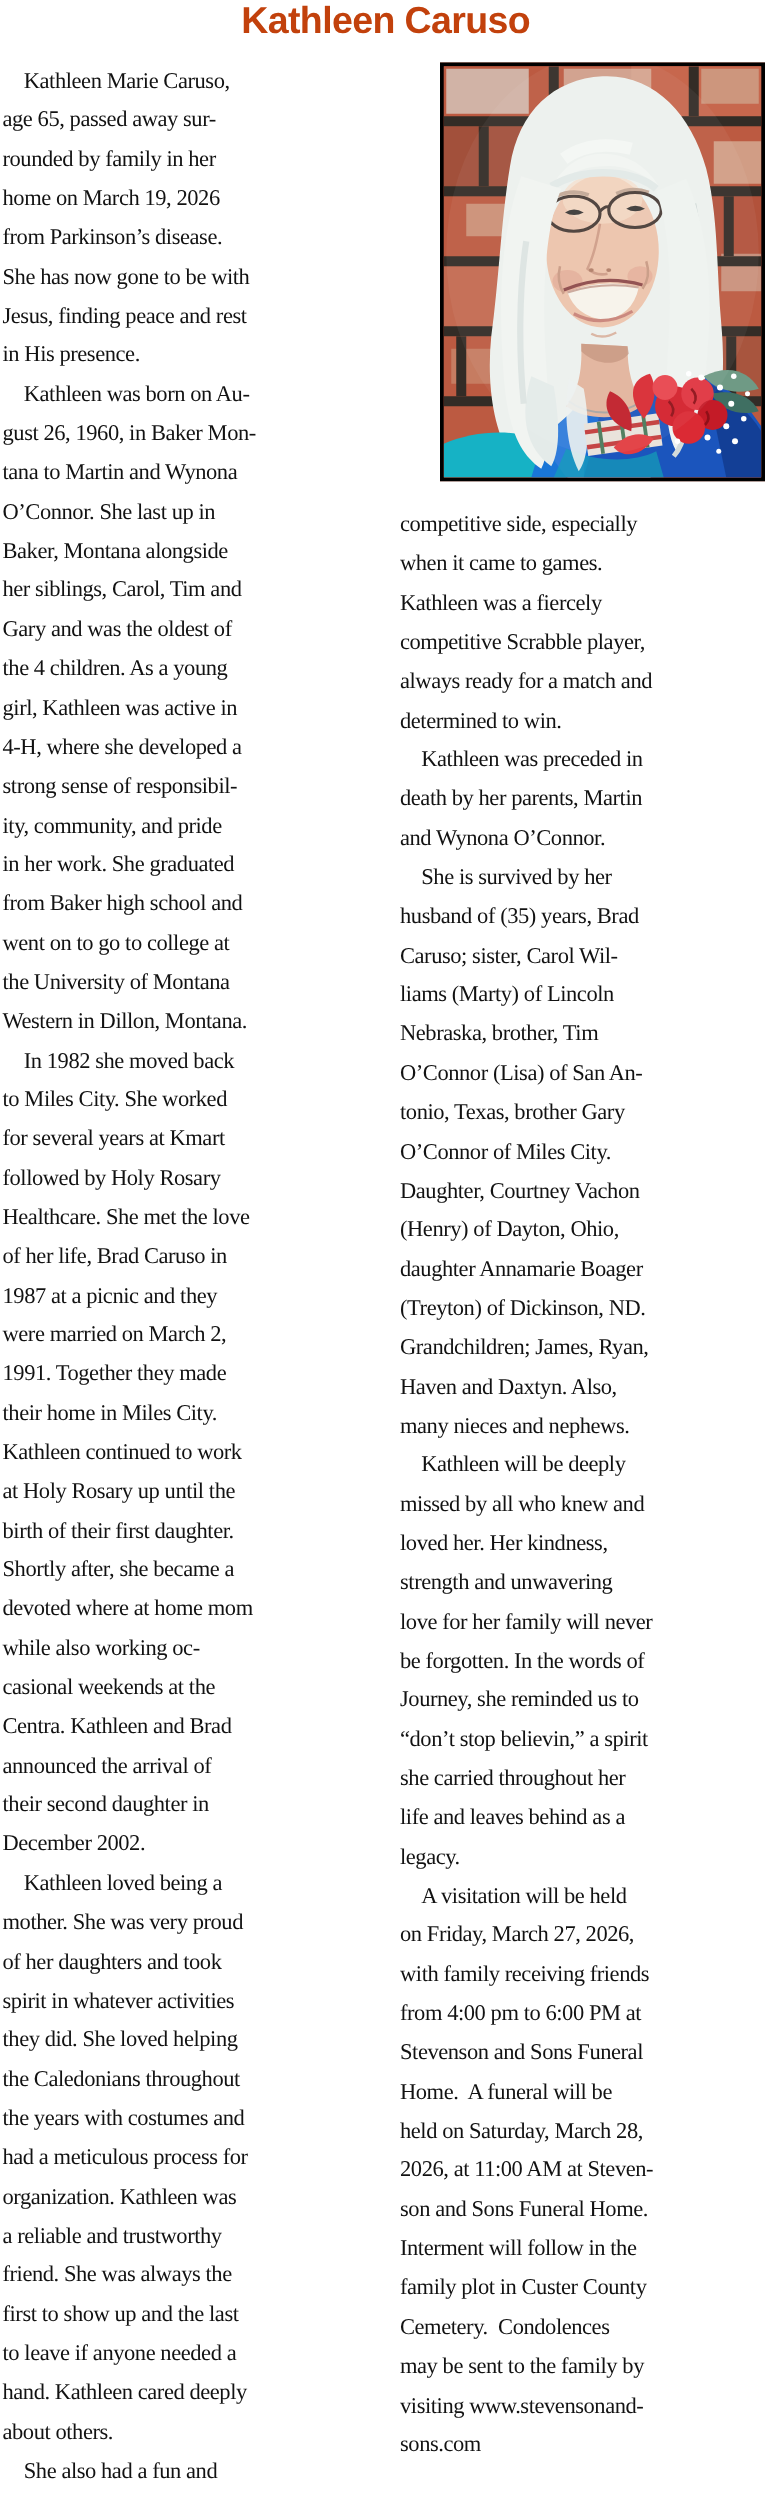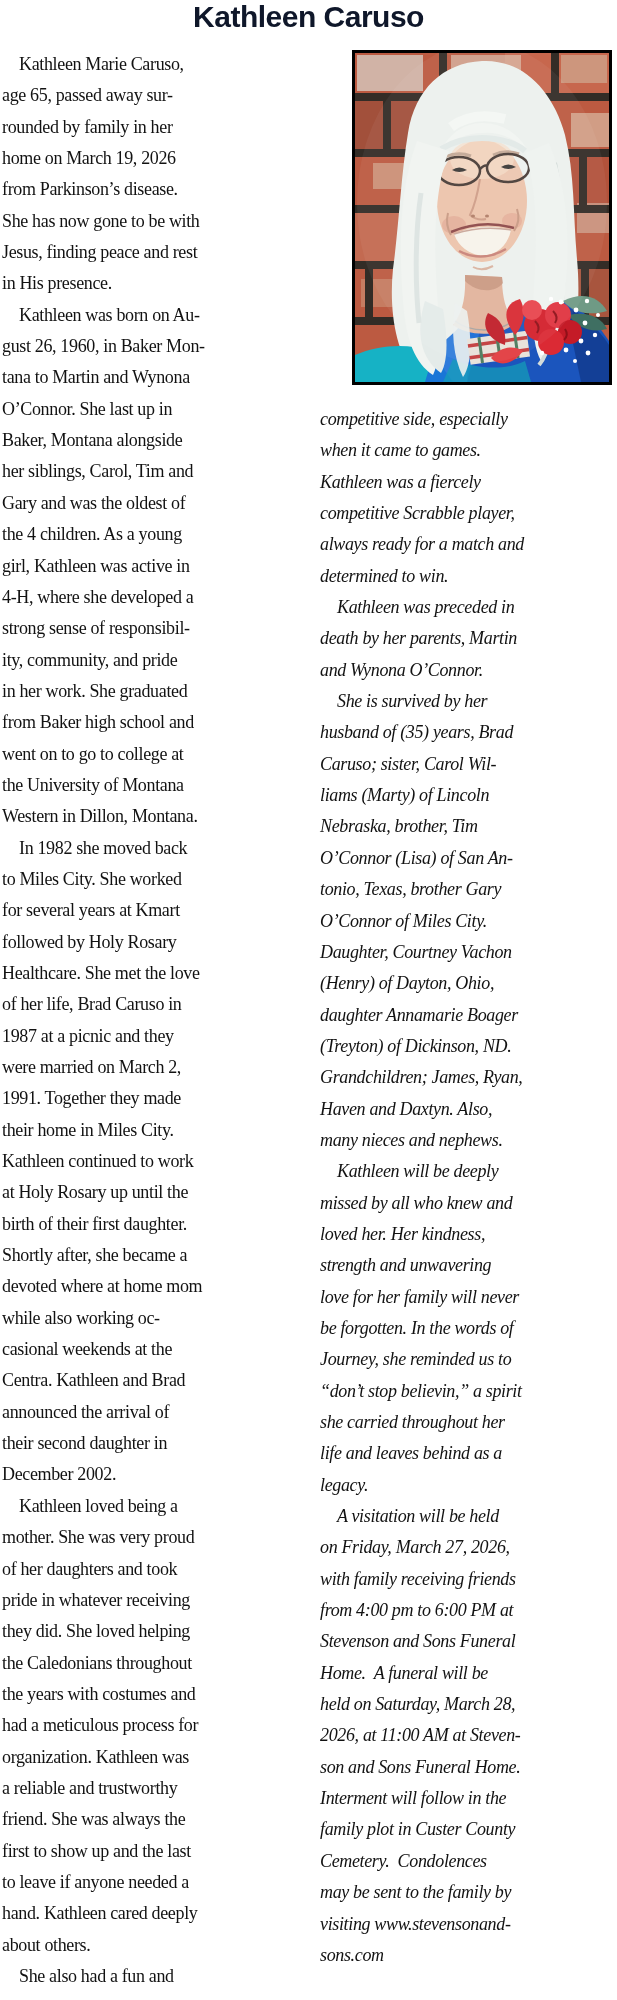--- a/index.html
+++ b/index.html
@@ -4,29 +4,29 @@
 <style>
   html,body{margin:0;padding:0;}
   body{
     width:617px;height:2000px;background:#ffffff;overflow:hidden;position:relative;
     font-family:"Liberation Serif","DejaVu Serif",serif;color:#121212;
   }
   .page{position:absolute;left:0;top:0;width:617px;height:2000px;overflow:hidden;}
   .obit-title{
     position:absolute;left:0;top:1px;width:617px;text-align:center;
     font-family:"Liberation Sans","DejaVu Sans",sans-serif;
-    font-weight:700;font-size:30px;line-height:32px;letter-spacing:-0.5px;color:#0f172a;
+    font-weight:700;font-size:30px;line-height:32px;letter-spacing:-0.5px;color:#c2410c;
   }
   .col{
     position:absolute;font-size:18px;line-height:31.35px;letter-spacing:-0.35px;
   }
   .col .ln{white-space:nowrap;height:31.35px;}
   .col .ind{padding-left:17px;}
   #left-column{left:2px;top:49px;width:300px;}
-  #right-column{left:320px;top:404px;width:297px;font-style:italic;}
+  #right-column{left:320px;top:404px;width:297px;}
   .photo-frame{
     position:absolute;left:352px;top:50px;width:254px;height:329px;
     border:3px solid #000;background:#bc5a41;
   }
   .photo-frame svg{display:block;}
 </style>
 </head>
 <body>
 
 <div class="page">
@@ -232,21 +232,21 @@
       <div class="ln">devoted where at home mom</div>
       <div class="ln">while also working oc-</div>
       <div class="ln">casional weekends at the</div>
       <div class="ln">Centra. Kathleen and Brad</div>
       <div class="ln">announced the arrival of</div>
       <div class="ln">their second daughter in</div>
       <div class="ln">December 2002.</div>
       <div class="ln ind">Kathleen loved being a</div>
       <div class="ln">mother. She was very proud</div>
       <div class="ln">of her daughters and took</div>
-      <div class="ln">pride in whatever receiving</div>
+      <div class="ln">spirit in whatever activities</div>
       <div class="ln">they did. She loved helping</div>
       <div class="ln">the Caledonians throughout</div>
       <div class="ln">the years with costumes and</div>
       <div class="ln">had a meticulous process for</div>
       <div class="ln">organization. Kathleen was</div>
       <div class="ln">a reliable and trustworthy</div>
       <div class="ln">friend. She was always the</div>
       <div class="ln">first to show up and the last</div>
       <div class="ln">to leave if anyone needed a</div>
       <div class="ln">hand. Kathleen cared deeply</div>

